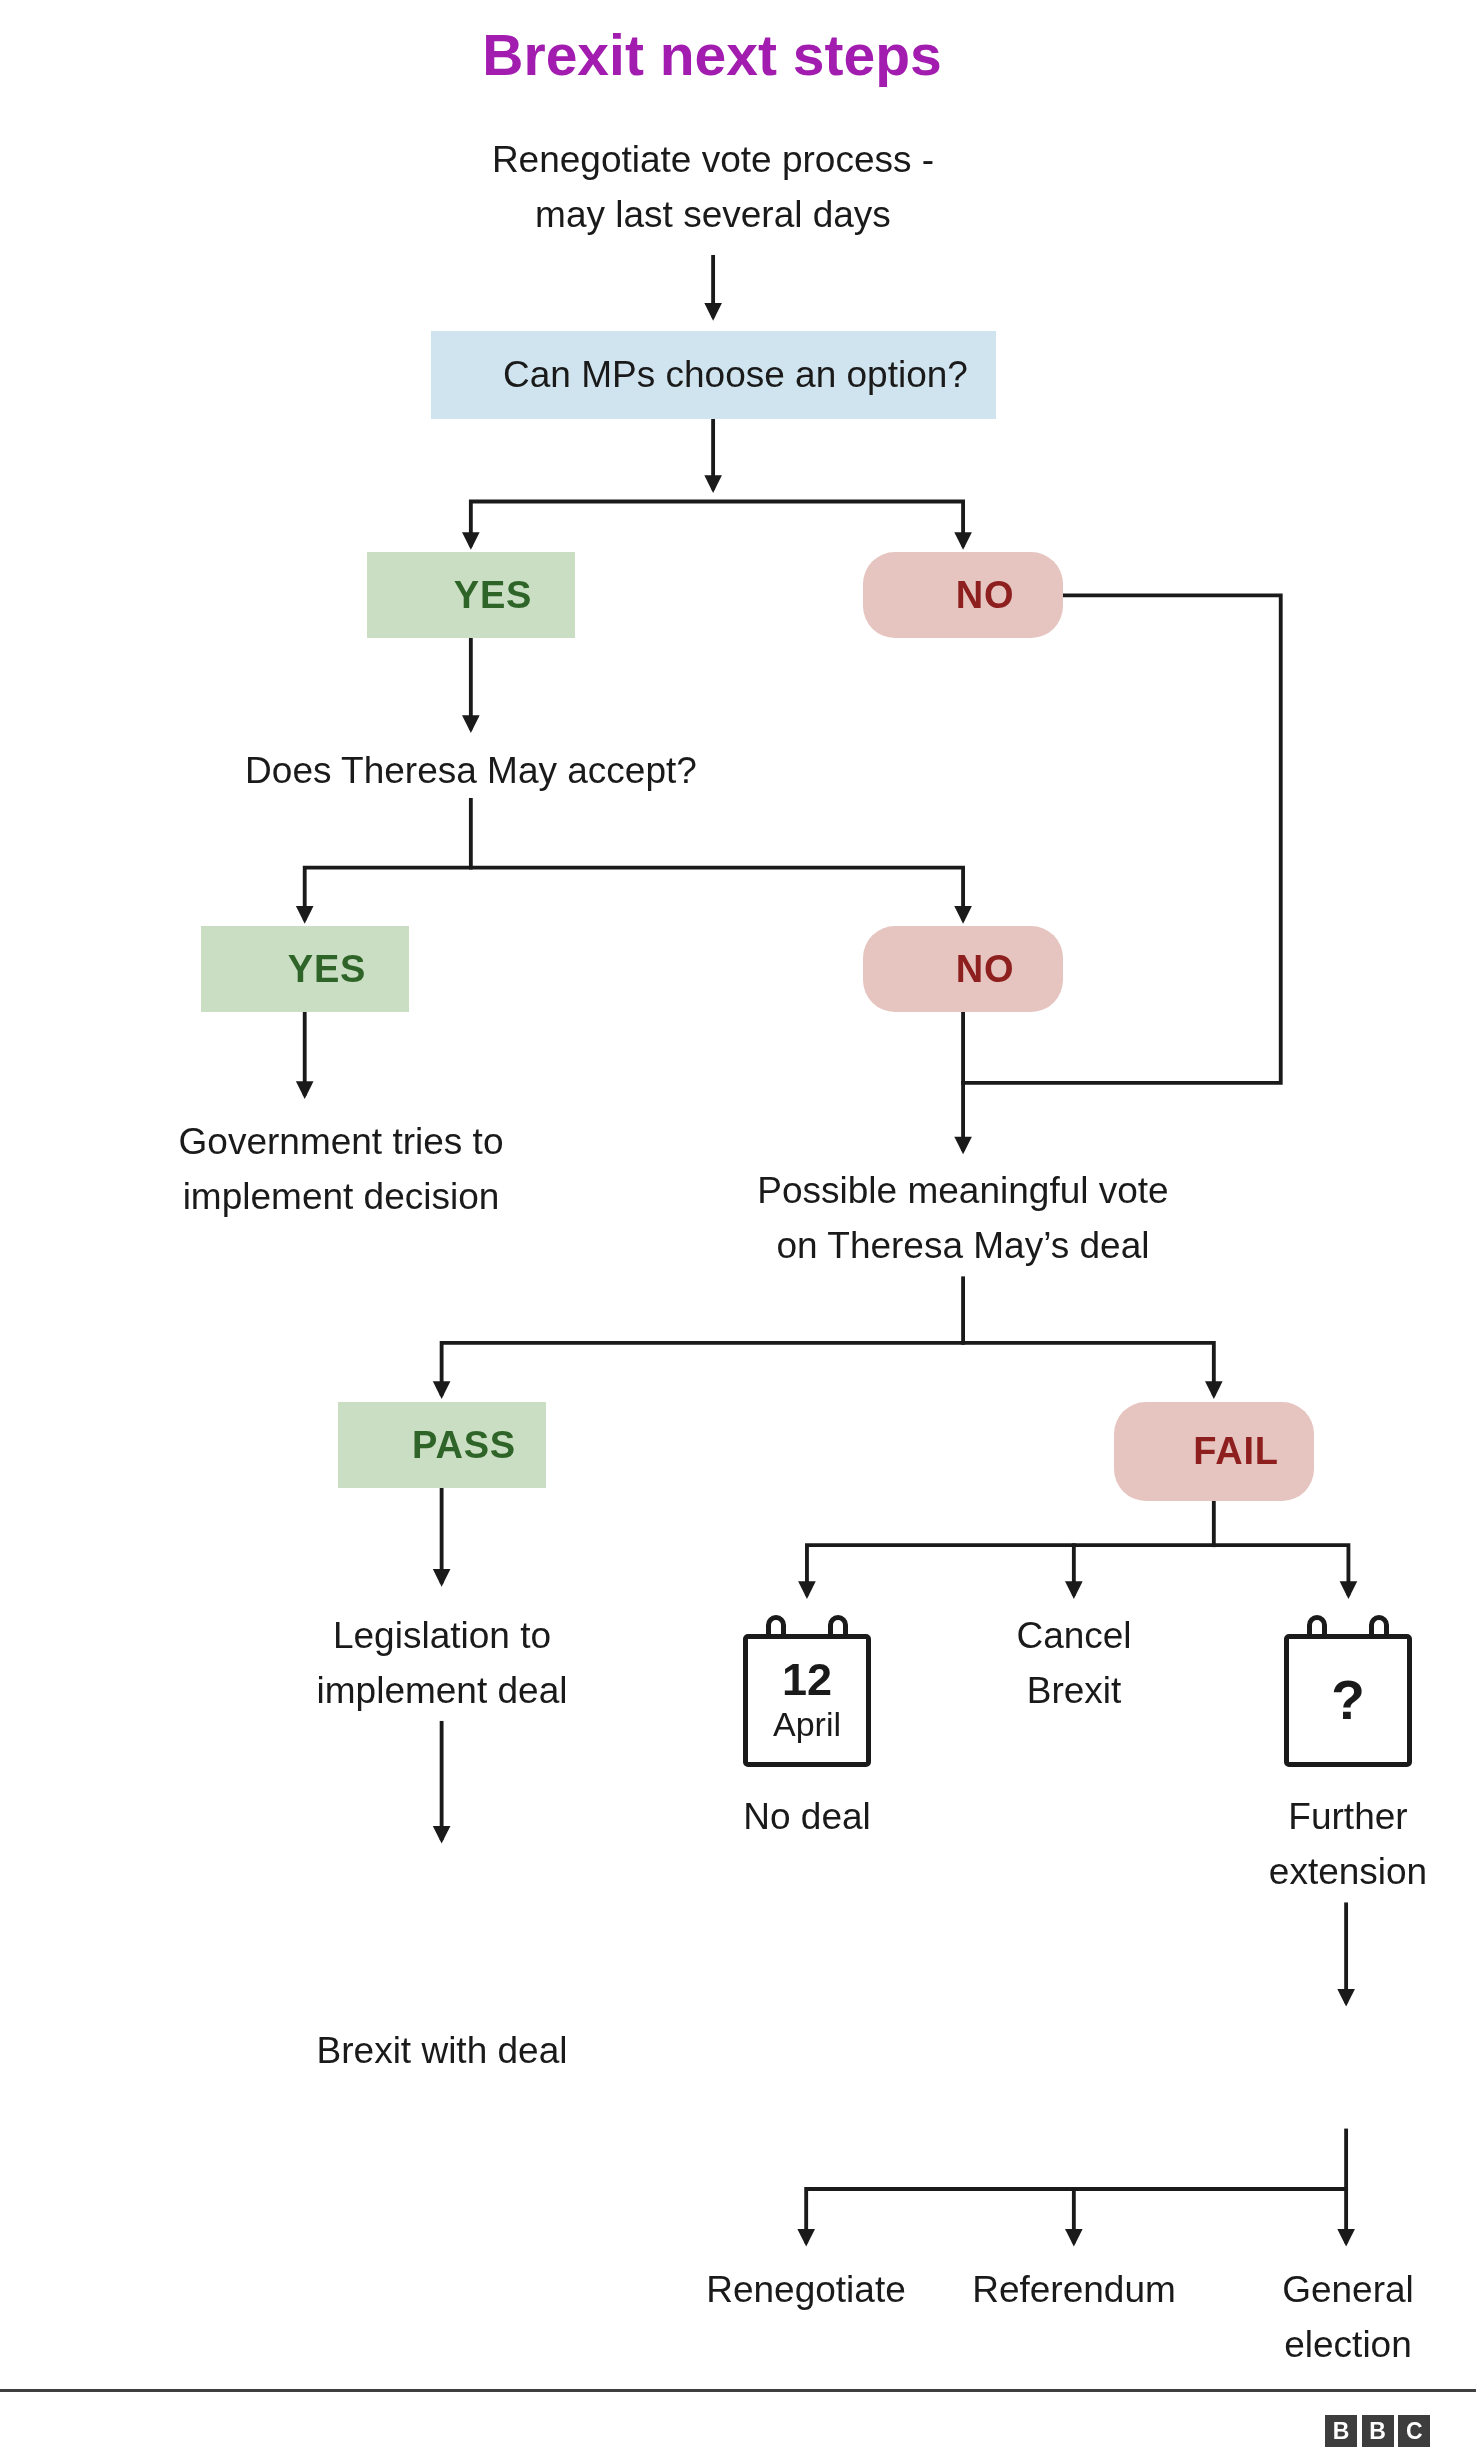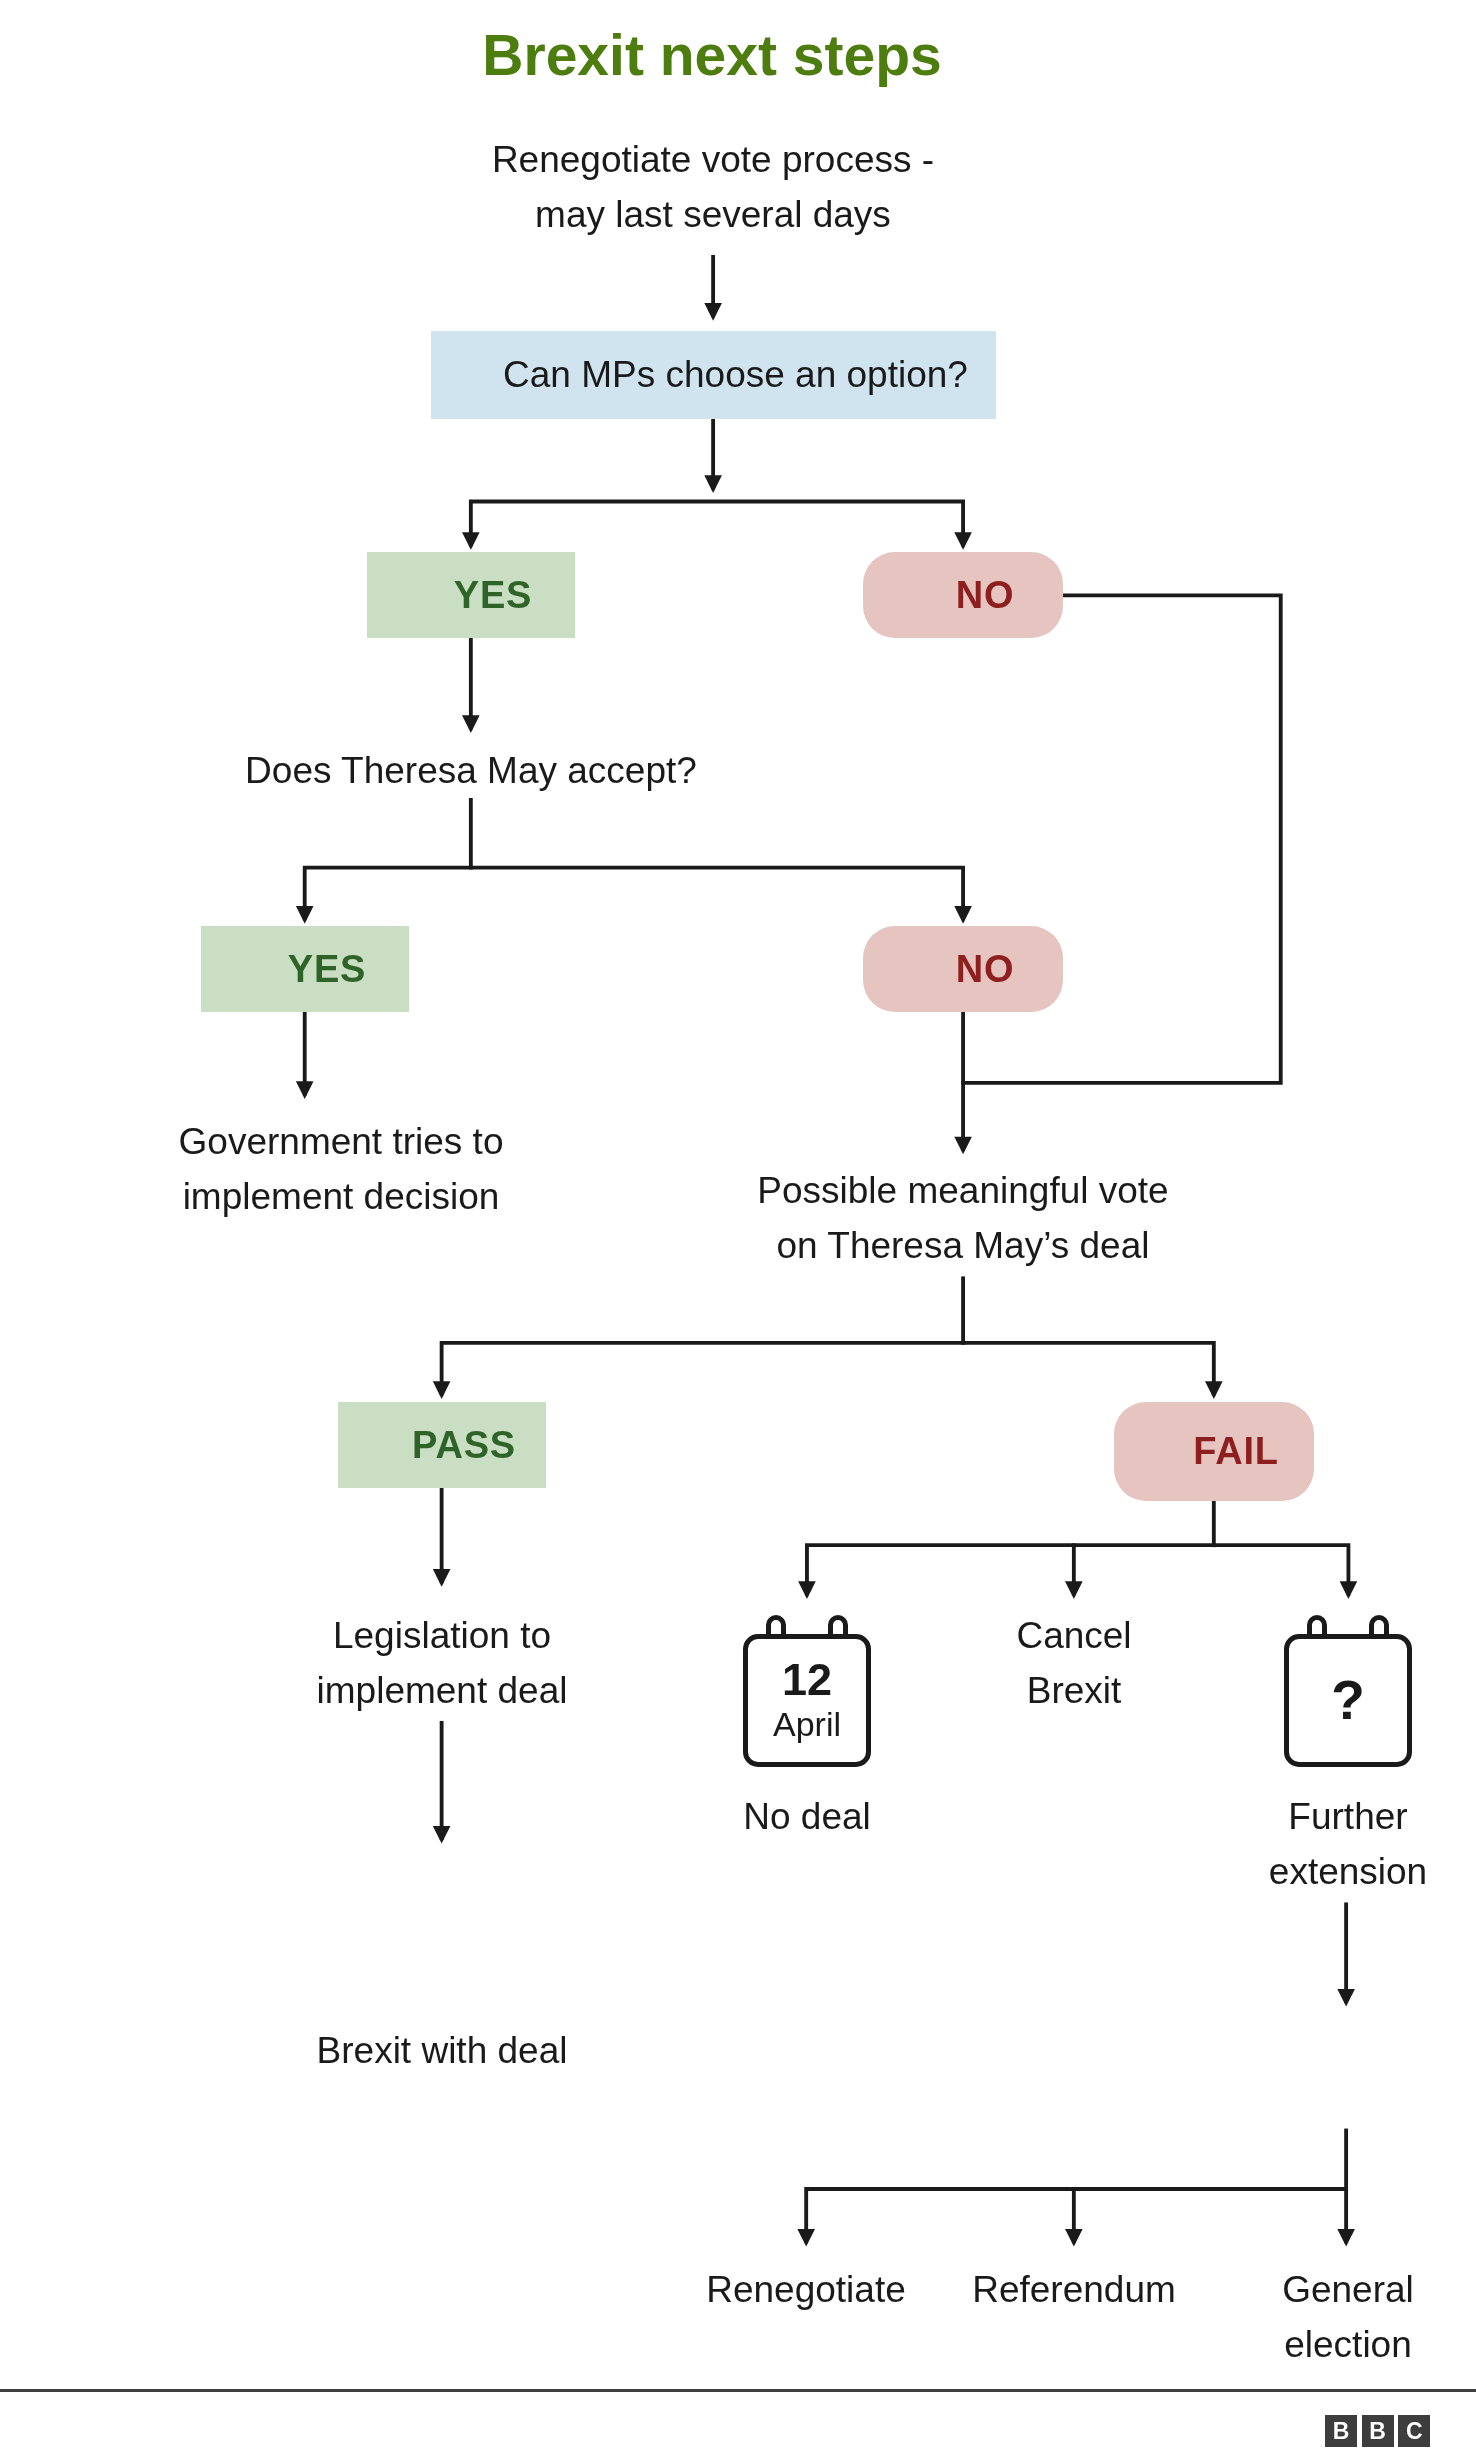--- a/index.html
+++ b/index.html
@@ -2,31 +2,31 @@
 <html style="--line: #1a1a1a; --text: #1a1a1a; --blue-bg: #cfe4ee; --green-bg: #c9dec2; --green-text: #2f6428; --red-bg: #e6c4bf; --red-text: #8e1f1f; --rule: #3f3f3f; --logo-bg: #3d3d3d;font-size:12.3px"><head>
 <meta charset="utf-8">
 <style>
   * { margin:0; padding:0; box-sizing:border-box; }
   html,body { background:#ffffff; }
   body { font-family:"Liberation Sans","DejaVu Sans",sans-serif; color:var(--text,#1a1a1a); }
   .canvas { position:relative; width:1477px; height:2462px; background:#ffffff; overflow:hidden; }
   .connectors { position:absolute; left:0; top:0; }
   .connectors path { stroke:var(--line,#1a1a1a); stroke-width:5; fill:none; stroke-linecap:square; }
   .connectors marker path { fill:var(--line,#1a1a1a); stroke:none; }
-  .title { position:absolute; transform:translateX(-50%); font-size:57px; font-weight:bold; white-space:nowrap; color:#4d7c0f; }
+  .title { position:absolute; transform:translateX(-50%); font-size:57px; font-weight:bold; white-space:nowrap; color:#a21caf; }
   .label { position:absolute; transform:translateX(-50%); text-align:center; font-size:37px; line-height:55px; white-space:pre-line; }
   .node { position:absolute; display:flex; align-items:center; justify-content:center; font-size:37px;padding-left:44px; }
   .node.decision { background:var(--blue-bg,#cfe4ee); }
   .node.green { background:var(--green-bg,#c9dec2); color:var(--green-text,#2f6428); font-weight:bold; font-size:38px; letter-spacing:0.8px; }
   .node.red { background:var(--red-bg,#e6c4bf); color:var(--red-text,#8e1f1f); font-weight:bold; font-size:38px; letter-spacing:0.8px;border-radius:32px; }
   .calendar { position:absolute; transform:translateX(-50%); width:128px; height:152px; }
   .cal-ring { position:absolute; top:0; width:20px; height:37px; background:#ffffff; border:5.4px solid var(--line,#1a1a1a); border-radius:10px; }
   .cal-ring.left { left:23px; }
   .cal-ring.right { right:23px; }
-  .cal-body { position:absolute; left:0; right:0; top:18.5px; bottom:0; background:#ffffff; border:5.4px solid var(--line,#1a1a1a); border-radius:15px; display:flex; flex-direction:column; align-items:center; justify-content:center; }
+  .cal-body { position:absolute; left:0; right:0; top:18.5px; bottom:0; background:#ffffff; border:5.4px solid var(--line,#1a1a1a); border-radius:5px; display:flex; flex-direction:column; align-items:center; justify-content:center; }
   .cal-day { font-size:45px; font-weight:bold; line-height:48px; }
   .cal-day.question { font-size:55px; line-height:58px; }
   .cal-month { font-size:34px; line-height:40px; }
   .rule { position:absolute; left:0; width:1477px; height:3.1px; background:var(--rule,#3f3f3f); }
   .logo { position:absolute; display:flex; gap:4.6px; }
   .logo-block { width:32px; height:32px; background:var(--logo-bg,#3d3d3d); color:#ffffff; display:flex; align-items:center; justify-content:center; font-size:23px; font-weight:bold; }
 </style>
 <title>Brexit next steps</title></head>
 <body>
 

